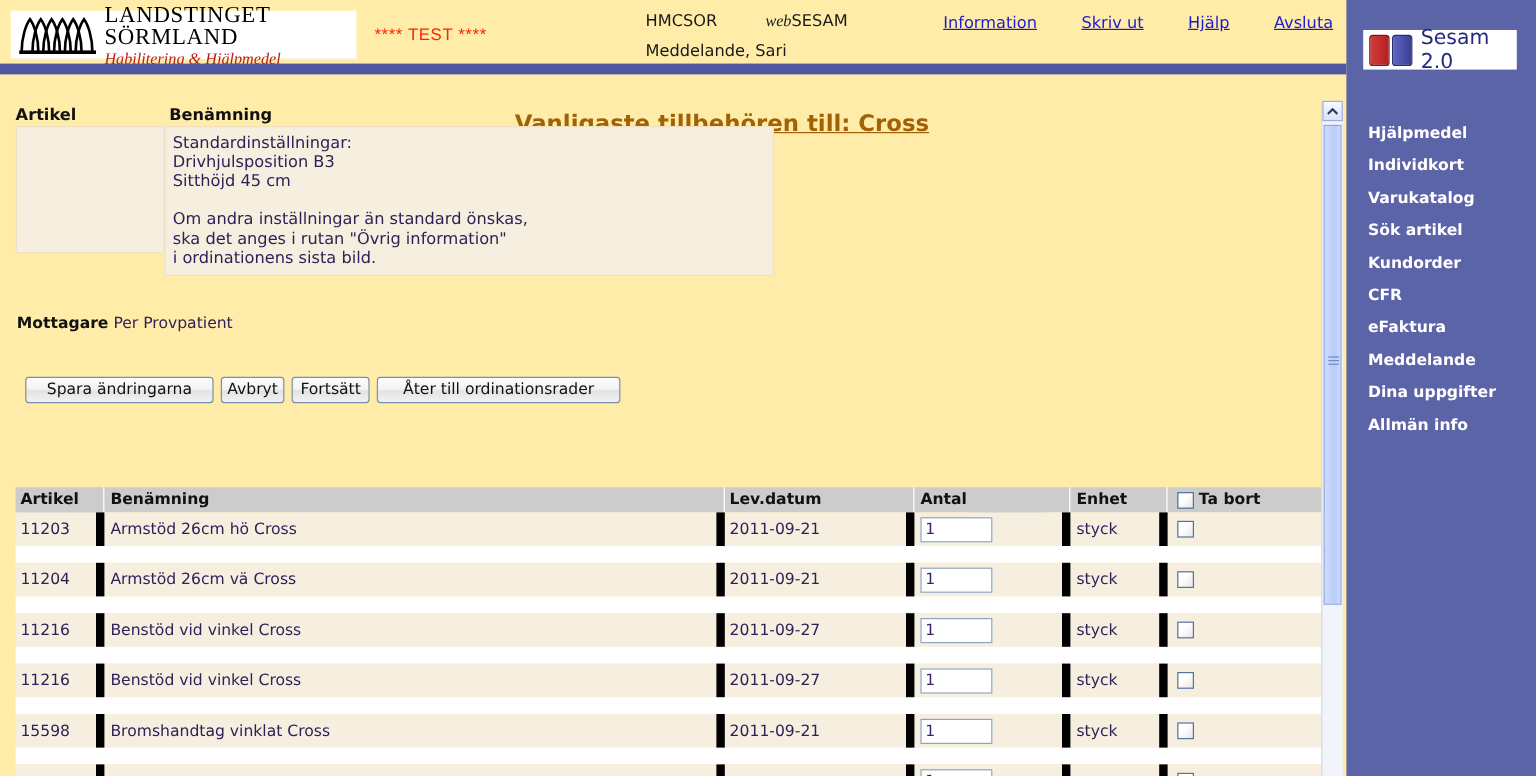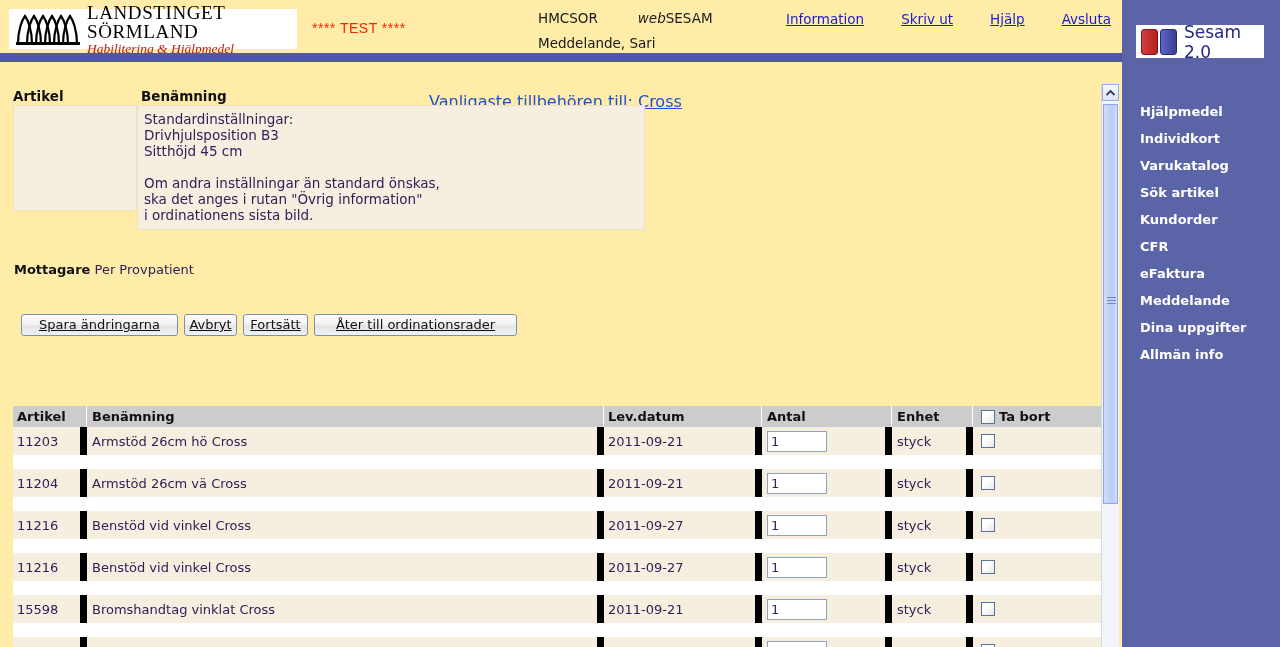--- a/index.html
+++ b/index.html
@@ -67,21 +67,21 @@
   #user-block {
     position: absolute;
     left: 500px; top: 10px;
     font-size: 13.5px;
     color: #1a1a1a;
     font-family: "DejaVu Sans", sans-serif;
     margin-left: 38px;
   }
   #user-row1 { display: flex; gap: 40px; }
   #user-row2 { margin-top: 9px; }
-  .web-italic { font-style: italic; }
+  .web-italic { font-style: italic; font-family: Liberation Serif, serif; }
   #header-links {
     position: absolute;
     left: 786px; top: 11px;
     width: 325px;
     display: flex;
     justify-content: space-between;
     font-size: 13.5px;
   }
   #header-links a {
     color: #1b1bd0;
@@ -154,24 +154,25 @@
   .art-col-artikel { width: 128px; flex: none; }
   .art-col-benamning { flex: 1; }
   .art-val-row {
     display: flex; font-size: 13.5px; color: #302058;
     margin-top: 4px;
     align-items: baseline;
   }
   #vanligaste-link {
     position: absolute;
     left: 429px; top: 27px;
-    font-size: 16px;
-    color: #1d4ed8;
+    font-size: 19px;
+    color: #a16207;
     text-decoration: underline;
     cursor: pointer;
+    font-weight: bold;
   }
   #info-box {
     position: absolute;
     left: 137px; top: 40px;
     width: 508px;
     min-height: 106px;
     background: #f6efdf;
     border: 1px solid #efe2c2;
     padding: 5px 6px 6px 6px;
     box-sizing: border-box;
@@ -210,21 +211,20 @@
     border: 1px solid #7a90b0;
     border-radius: 3px;
     font-size: 13px;
     font-family: "DejaVu Sans", sans-serif;
     color: #111;
     height: 22px;
     padding: 0 0;
     cursor: pointer;
     box-sizing: border-box;
     line-height: 20px;
-    text-decoration: underline;
   }
   #btn-spara { width: 157px; }
   #btn-avbryt { width: 53px; }
   #btn-fortsatt { width: 65px; }
   #btn-ater { width: 203px; }
 
   
   .field-label {
     position: absolute;
     font-size: 13.5px;

